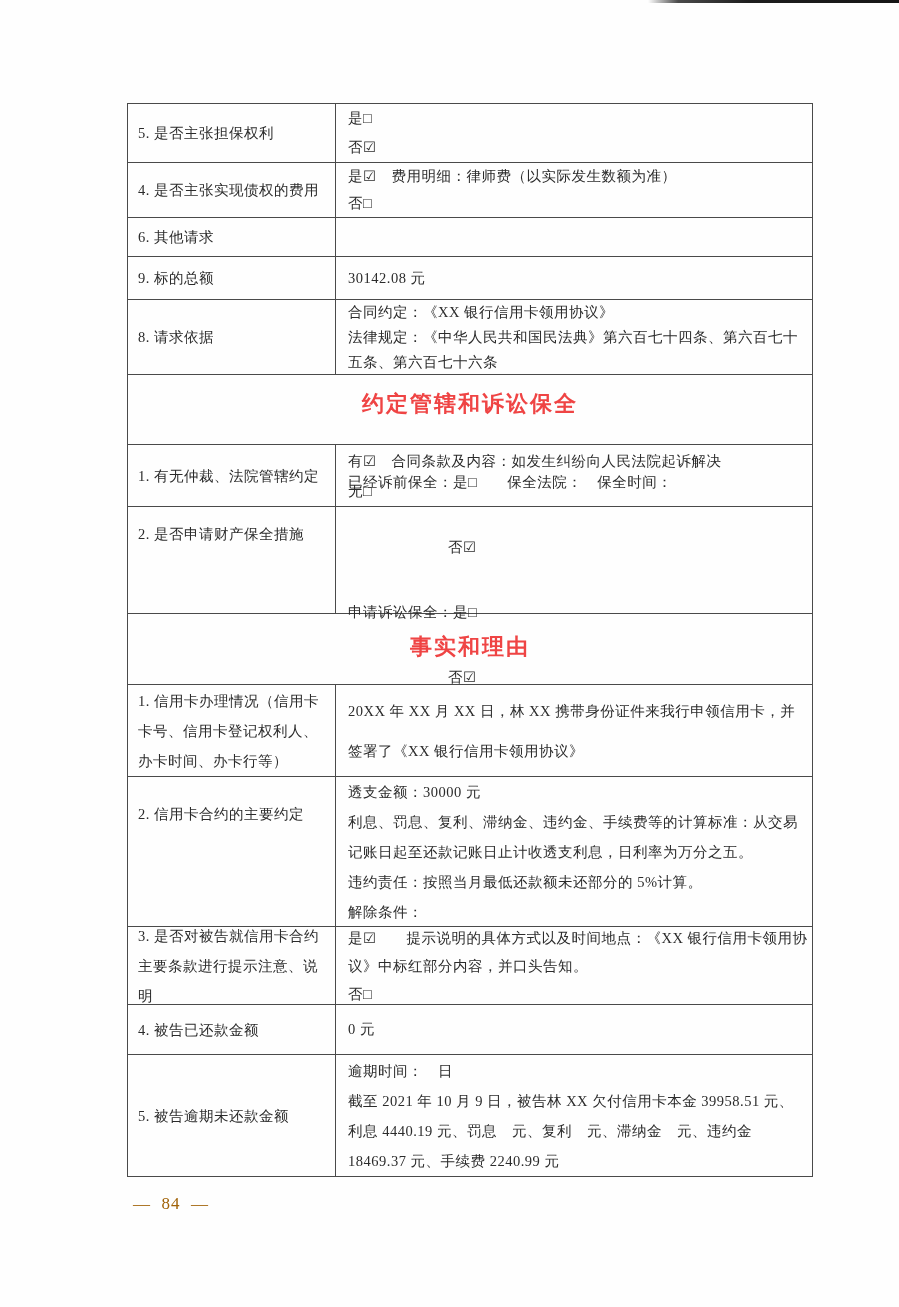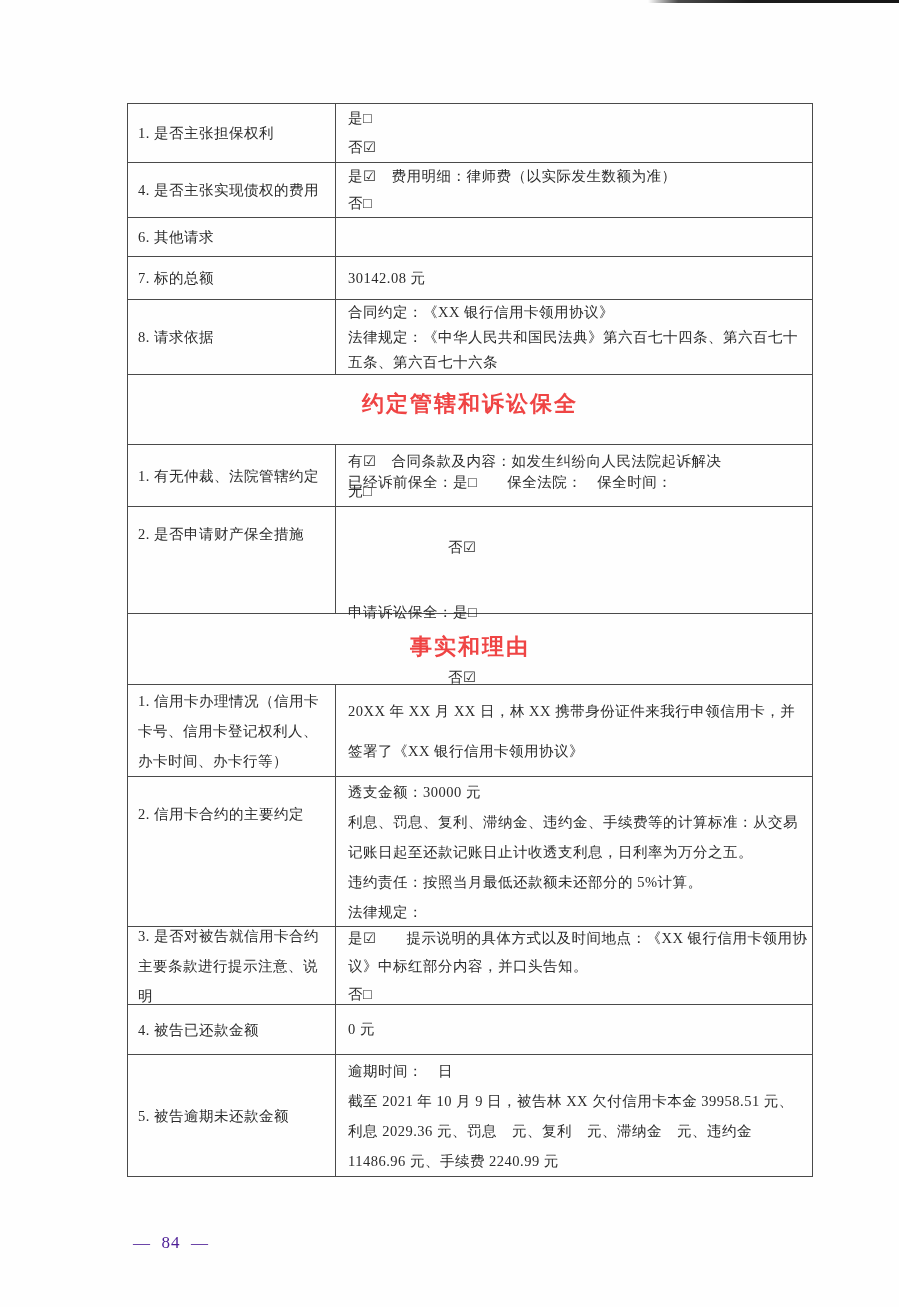--- a/index.html
+++ b/index.html
@@ -49,54 +49,54 @@
   .rI .cell-label{padding-top:22px;}
   .indent-g{padding-left:100px;}
   .section-row{align-items:center;justify-content:center;}
   .section-title{
     font-family:"Liberation Sans","DejaVu Sans",sans-serif;
     font-weight:bold;font-size:22px;letter-spacing:2px;color:#ef4444;
     transform:translateY(-6px);
   }
   .hdr2 .section-title{transform:translateY(-2px);}
   .page-footer{
-    position:absolute;left:133px;top:1233px;
-    font-size:17px;color:#4c1d95;white-space:pre;letter-spacing:1px;
+    position:absolute;left:133px;top:1194px;
+    font-size:17px;color:#a16207;white-space:pre;letter-spacing:1px;
   }
 </style>
 </head>
 <body>
 
 <div class="scan-artifact-top"></div>
 
 <div class="doc-table">
 
   <div class="row r3">
-    <div class="cell-label">1. 是否主张担保权利</div>
+    <div class="cell-label">5. 是否主张担保权利</div>
     <div class="cell-value">
       <div class="vline">是□</div>
       <div class="vline">否☑</div>
     </div>
   </div>
 
   <div class="row r4">
     <div class="cell-label">4. 是否主张实现债权的费用</div>
     <div class="cell-value">
       <div class="vline">是☑　费用明细：律师费（以实际发生数额为准）</div>
       <div class="vline">否□</div>
     </div>
   </div>
 
   <div class="row r6">
     <div class="cell-label">6. 其他请求</div>
     <div class="cell-value"></div>
   </div>
 
   <div class="row r7">
-    <div class="cell-label">7. 标的总额</div>
+    <div class="cell-label">9. 标的总额</div>
     <div class="cell-value">
       <div class="vline">30142.08 元</div>
     </div>
   </div>
 
   <div class="row r8">
     <div class="cell-label">8. 请求依据</div>
     <div class="cell-value">
       <div class="vline">合同约定：《XX 银行信用卡领用协议》</div>
       <div class="vline">法律规定：《中华人民共和国民法典》第六百七十四条、第六百七十五条、第六百七十六条</div>
@@ -135,21 +135,21 @@
       <div class="vline">20XX 年 XX 月 XX 日，林 XX 携带身份证件来我行申领信用卡，并签署了《XX 银行信用卡领用协议》</div>
     </div>
   </div>
 
   <div class="row rI">
     <div class="cell-label lab-top">2. 信用卡合约的主要约定</div>
     <div class="cell-value">
       <div class="vline">透支金额：30000 元</div>
       <div class="vline">利息、罚息、复利、滞纳金、违约金、手续费等的计算标准：从交易记账日起至还款记账日止计收透支利息，日利率为万分之五。</div>
       <div class="vline">违约责任：按照当月最低还款额未还部分的 5%计算。</div>
-      <div class="vline">法律规定：</div>
+      <div class="vline">解除条件：</div>
     </div>
   </div>
 
   <div class="row rJ">
     <div class="cell-label">3. 是否对被告就信用卡合约主要条款进行提示注意、说明</div>
     <div class="cell-value">
       <div class="vline">是☑　　提示说明的具体方式以及时间地点：《XX 银行信用卡领用协议》中标红部分内容，并口头告知。</div>
       <div class="vline">否□</div>
     </div>
   </div>
@@ -158,19 +158,19 @@
     <div class="cell-label">4. 被告已还款金额</div>
     <div class="cell-value">
       <div class="vline">0 元</div>
     </div>
   </div>
 
   <div class="row rL">
     <div class="cell-label">5. 被告逾期未还款金额</div>
     <div class="cell-value">
       <div class="vline">逾期时间：　日</div>
-      <div class="vline">截至 2021 年 10 月 9 日，被告林 XX 欠付信用卡本金 39958.51 元、利息 2029.36 元、罚息　元、复利　元、滞纳金　元、违约金 11486.96 元、手续费 2240.99 元</div>
+      <div class="vline">截至 2021 年 10 月 9 日，被告林 XX 欠付信用卡本金 39958.51 元、利息 4440.19 元、罚息　元、复利　元、滞纳金　元、违约金 18469.37 元、手续费 2240.99 元</div>
     </div>
   </div>
 
 </div>
 
 <div class="page-footer">—  84  —</div>
 
 </body></html>

